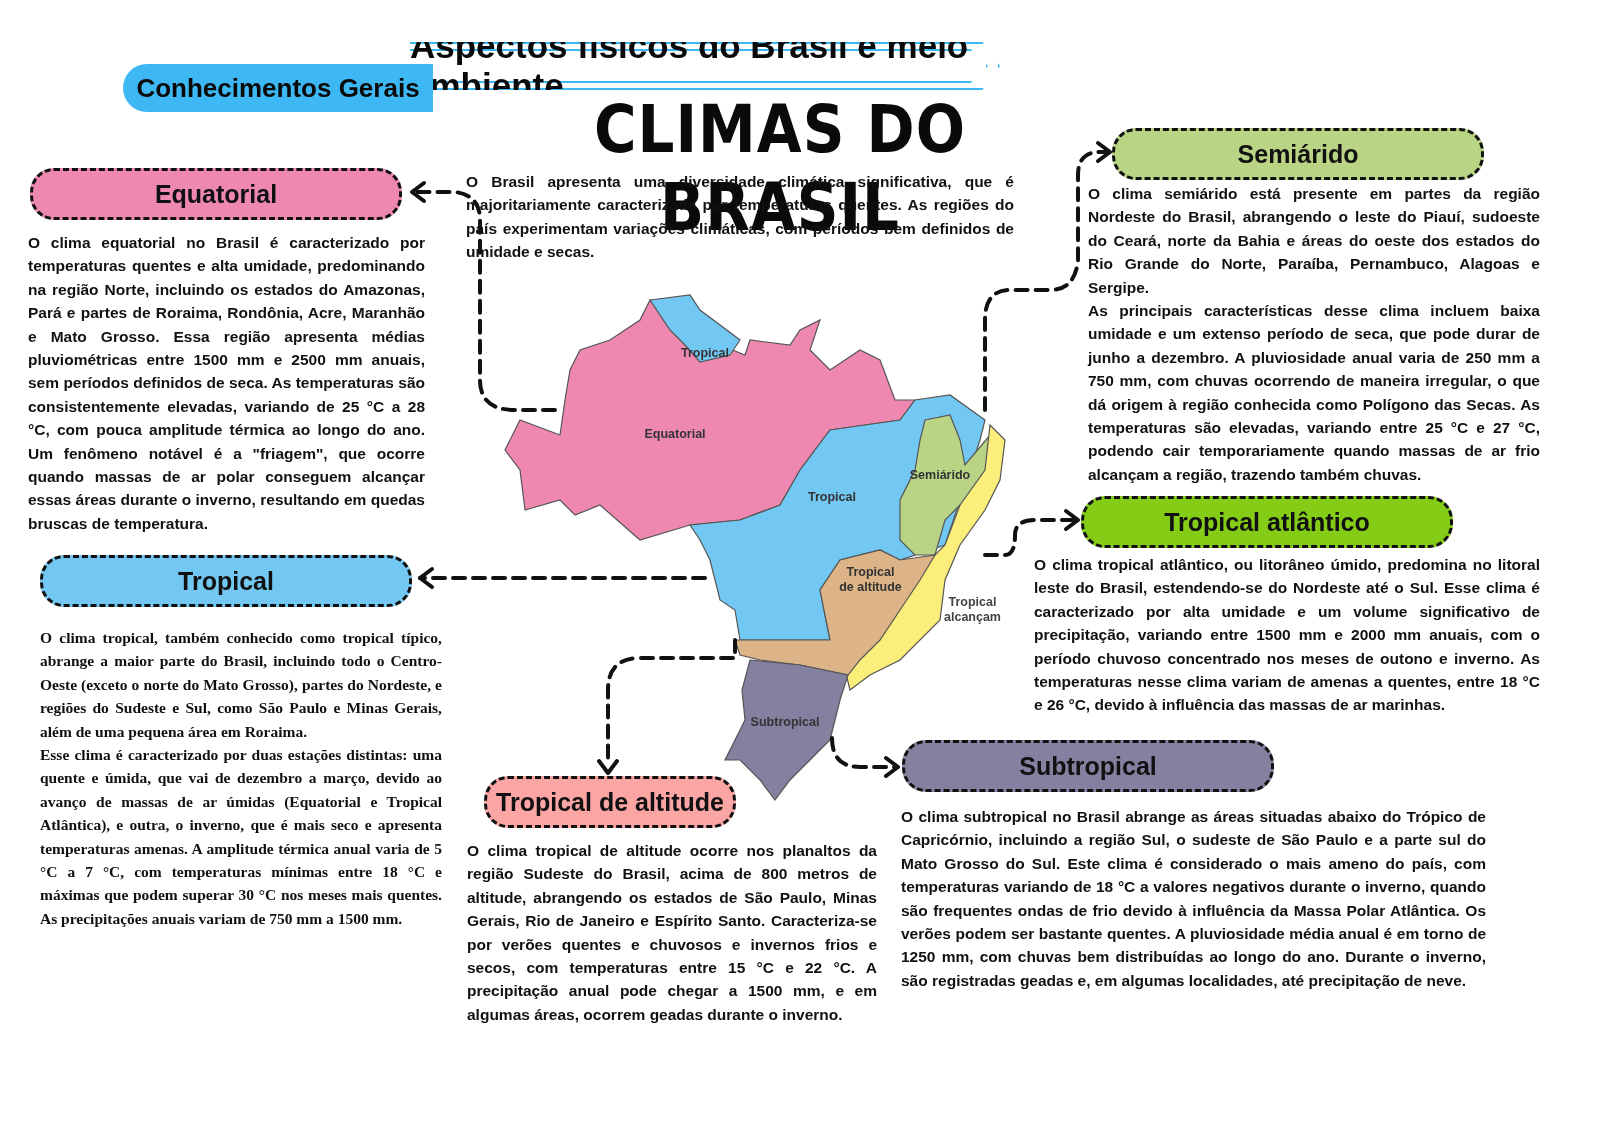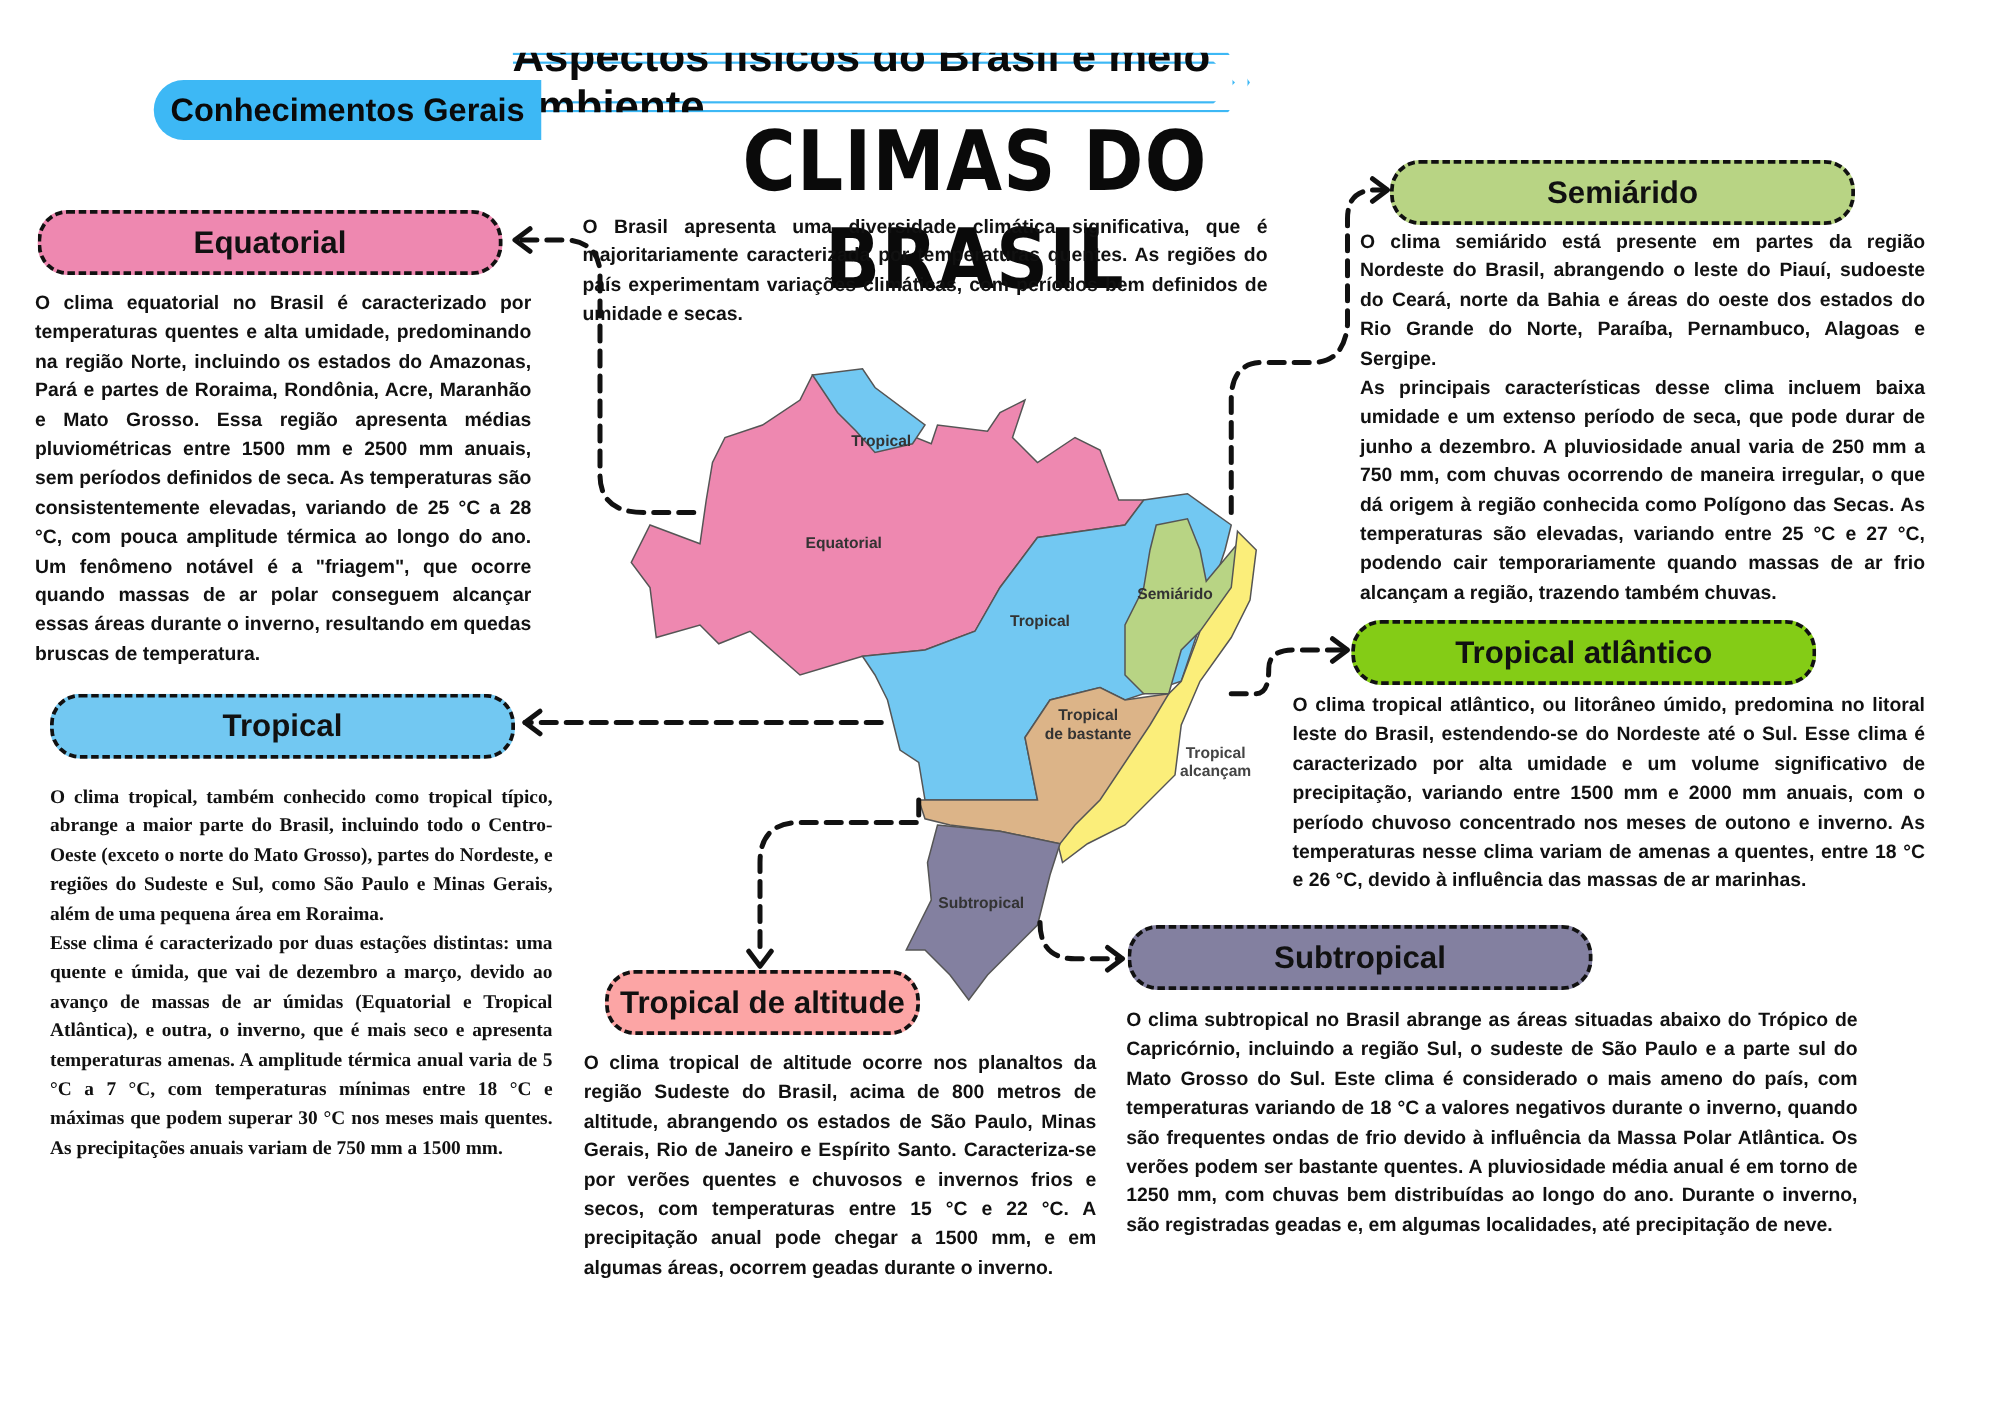--- a/index.html
+++ b/index.html
@@ -69,21 +69,21 @@
     <path d="M898 767 L886 758 M898 767 L886 776"></path>
   </g>
 </svg>
 
 <div class="abs map-label" style="left:670px; top:346px; width:70px;">Tropical</div>
 <div class="abs map-label" style="left:630px; top:427px; width:90px;">Equatorial</div>
 <div class="abs map-label" style="left:797px; top:490px; width:70px;">Tropical</div>
 <div class="abs map-label" style="left:900px; top:468px; width:80px;">Semiárido</div>
 <div class="abs map-label" style="left:828px; top:565px; width:85px;">
   <div>Tropical</div>
-  <div>de bastante</div>
+  <div>de altitude</div>
 </div>
 <div class="abs map-label" style="left:935px; top:595px; width:75px; color:#444;">
   <div>Tropical</div>
   <div>alcançam</div>
 </div>
 <div class="abs map-label" style="left:740px; top:715px; width:90px;">Subtropical</div>
 
 <div class="abs pill" style="left:30px; top:168px; width:372px; height:52px; background:#ee88b0;">Equatorial</div>
 <div class="abs para" style="left:28px; top:231px; width:397px;">O clima equatorial no Brasil é caracterizado por temperaturas quentes e alta umidade, predominando na região Norte, incluindo os estados do Amazonas, Pará e partes de Roraima, Rondônia, Acre, Maranhão e Mato Grosso. Essa região apresenta médias pluviométricas entre 1500 mm e 2500 mm anuais, sem períodos definidos de seca. As temperaturas são consistentemente elevadas, variando de 25 °C a 28 °C, com pouca amplitude térmica ao longo do ano. Um fenômeno notável é a "friagem", que ocorre quando massas de ar polar conseguem alcançar essas áreas durante o inverno, resultando em quedas bruscas de temperatura.</div>
 

